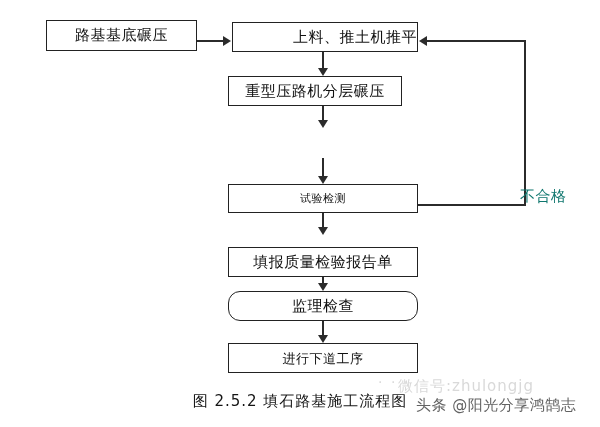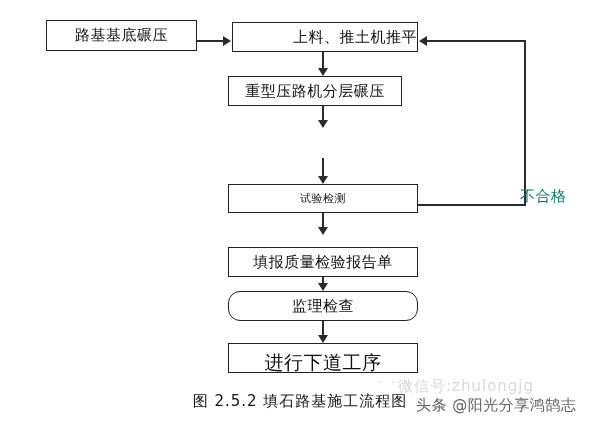--- a/index.html
+++ b/index.html
@@ -35,21 +35,21 @@
   }
 
   
   #n-roadbed  { left: 46px;  top: 20px;  width: 151px; height: 31px; font-size: 15px; }
   #n-feed     { left: 232px; top: 22px;  width: 186px; height: 30px; font-size: 15px; justify-content: flex-end; }
   #n-roller   { left: 228px; top: 76px;  width: 174px; height: 30px; font-size: 15px; font-family: Liberation Serif, serif; }
   #n-manual   { left: 202px; top: 128px; width: 230px; height: 30px; font-size: 15px; }
   #n-test     { left: 228px; top: 184px; width: 190px; height: 29px; font-size: 11px; }
   #n-report   { left: 228px; top: 235px; width: 190px; height: 30px; font-size: 15px; margin-top: 12px; }
   #n-supervis { left: 228px; top: 291px; width: 190px; height: 30px; font-size: 15px; border-radius: 12px; }
-  #n-next     { left: 228px; top: 343px; width: 190px; height: 30px; font-size: 19px; align-items: flex-end; }
+  #n-next     { left: 228px; top: 343px; width: 190px; height: 30px; font-size: 13px; }
 
   
   .edge {
     position: absolute;
     background: #2b2b2b;
     z-index: 1;
   }
   .edge.h { height: 1.6px; }
   .edge.v { width: 1.6px; }
 

